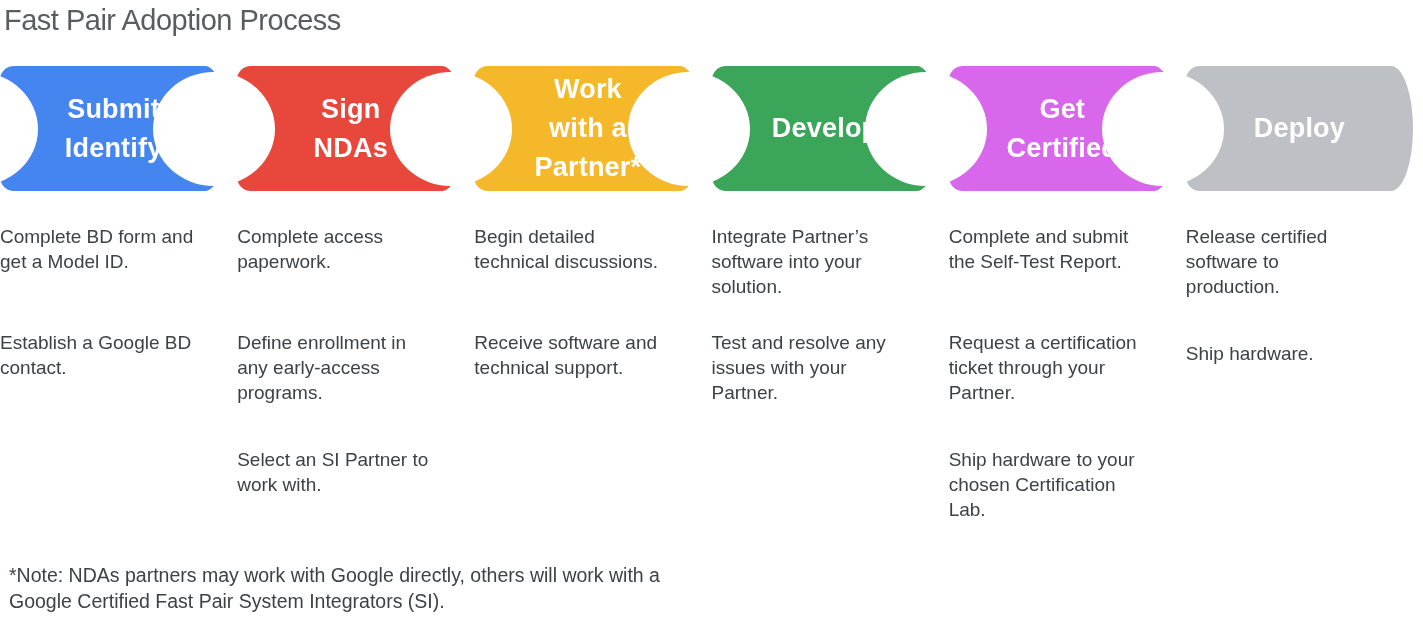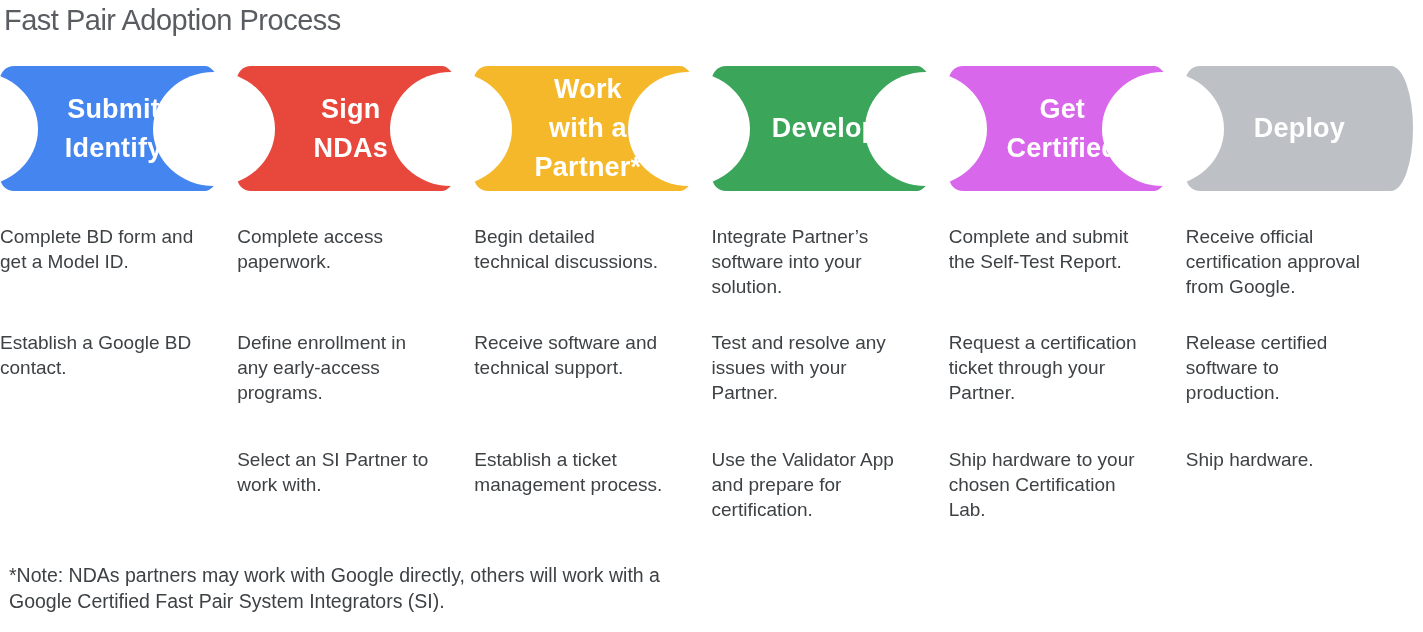--- a/index.html
+++ b/index.html
@@ -135,48 +135,40 @@
 any early-access
 programs.</p>
       <p class="detail r3">Select an SI Partner to
 work with.</p>
     </div>
     <div class="detail-col">
       <p class="detail r1">Begin detailed
 technical discussions.</p>
       <p class="detail r2">Receive software and
 technical support.</p>
-      <p class="detail r3">Establish a ticket
-management process.</p>
     </div>
     <div class="detail-col">
       <p class="detail r1">Integrate Partner’s
 software into your
 solution.</p>
       <p class="detail r2">Test and resolve any
 issues with your
 Partner.</p>
-      <p class="detail r3">Use the Validator App
-and prepare for
-certification.</p>
     </div>
     <div class="detail-col">
       <p class="detail r1">Complete and submit
 the Self-Test Report.</p>
       <p class="detail r2">Request a certification
 ticket through your
 Partner.</p>
       <p class="detail r3">Ship hardware to your
 chosen Certification
 Lab.</p>
     </div>
     <div class="detail-col">
-      <p class="detail r1">Receive official
-certification approval
-from Google.</p>
       <p class="detail r2">Release certified
 software to
 production.</p>
       <p class="detail r3">Ship hardware.</p>
     </div>
   </div>
 
   <p class="footnote">*Note: NDAs partners may work with Google directly, others will work with a
 Google Certified Fast Pair System Integrators (SI).</p>
 

